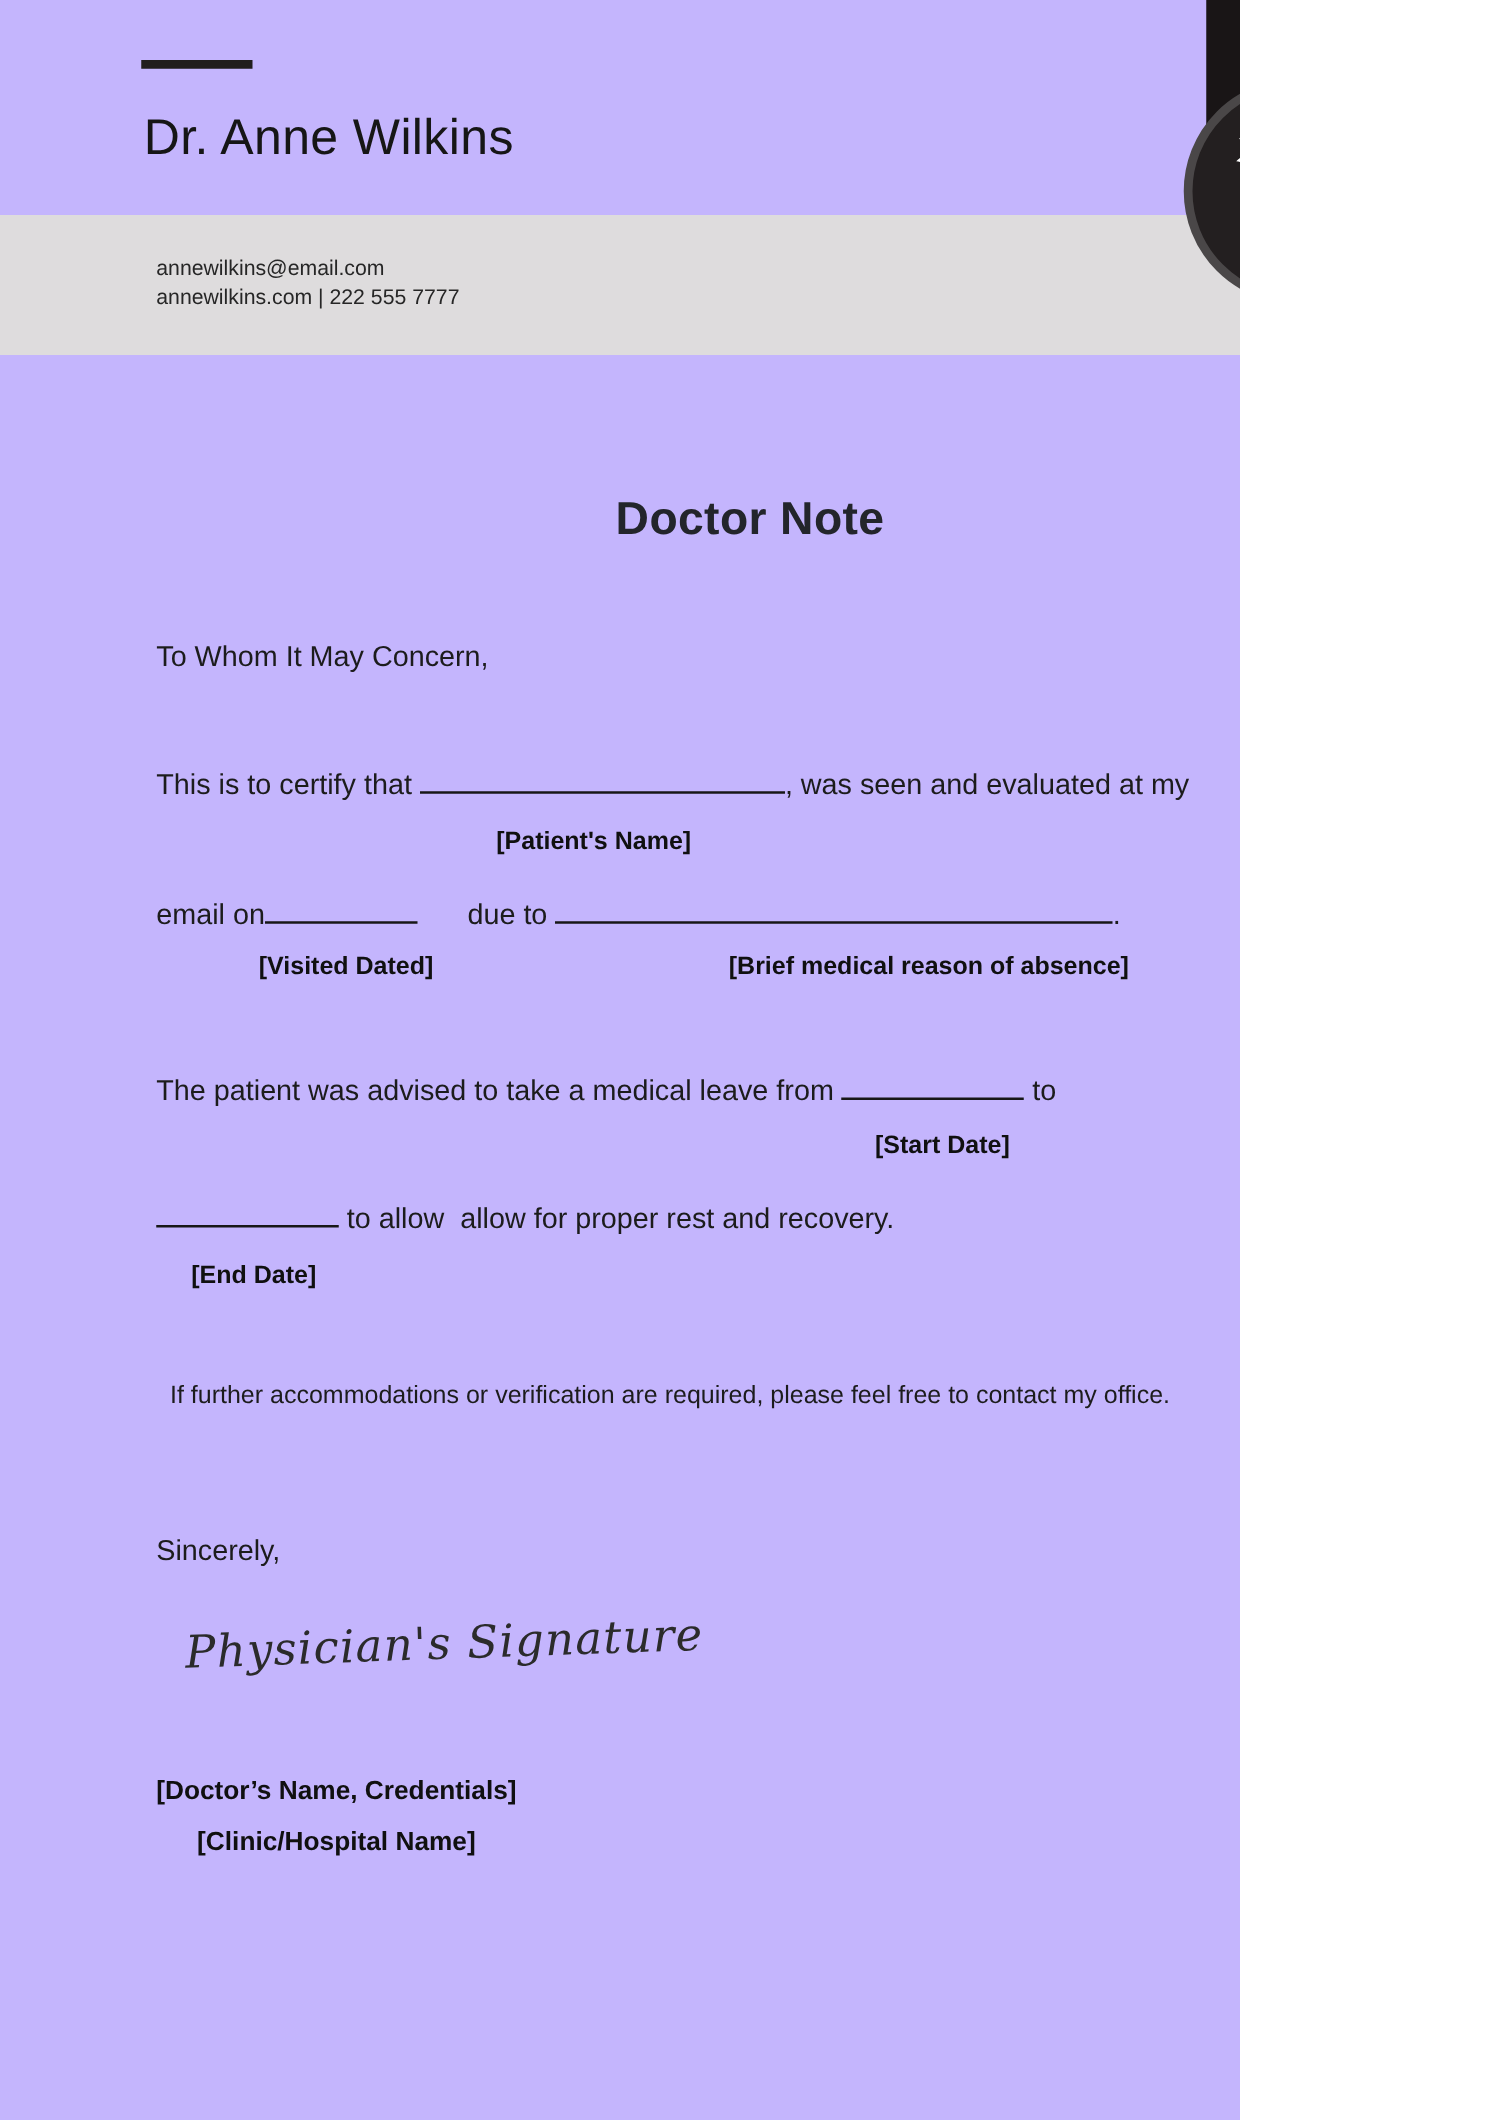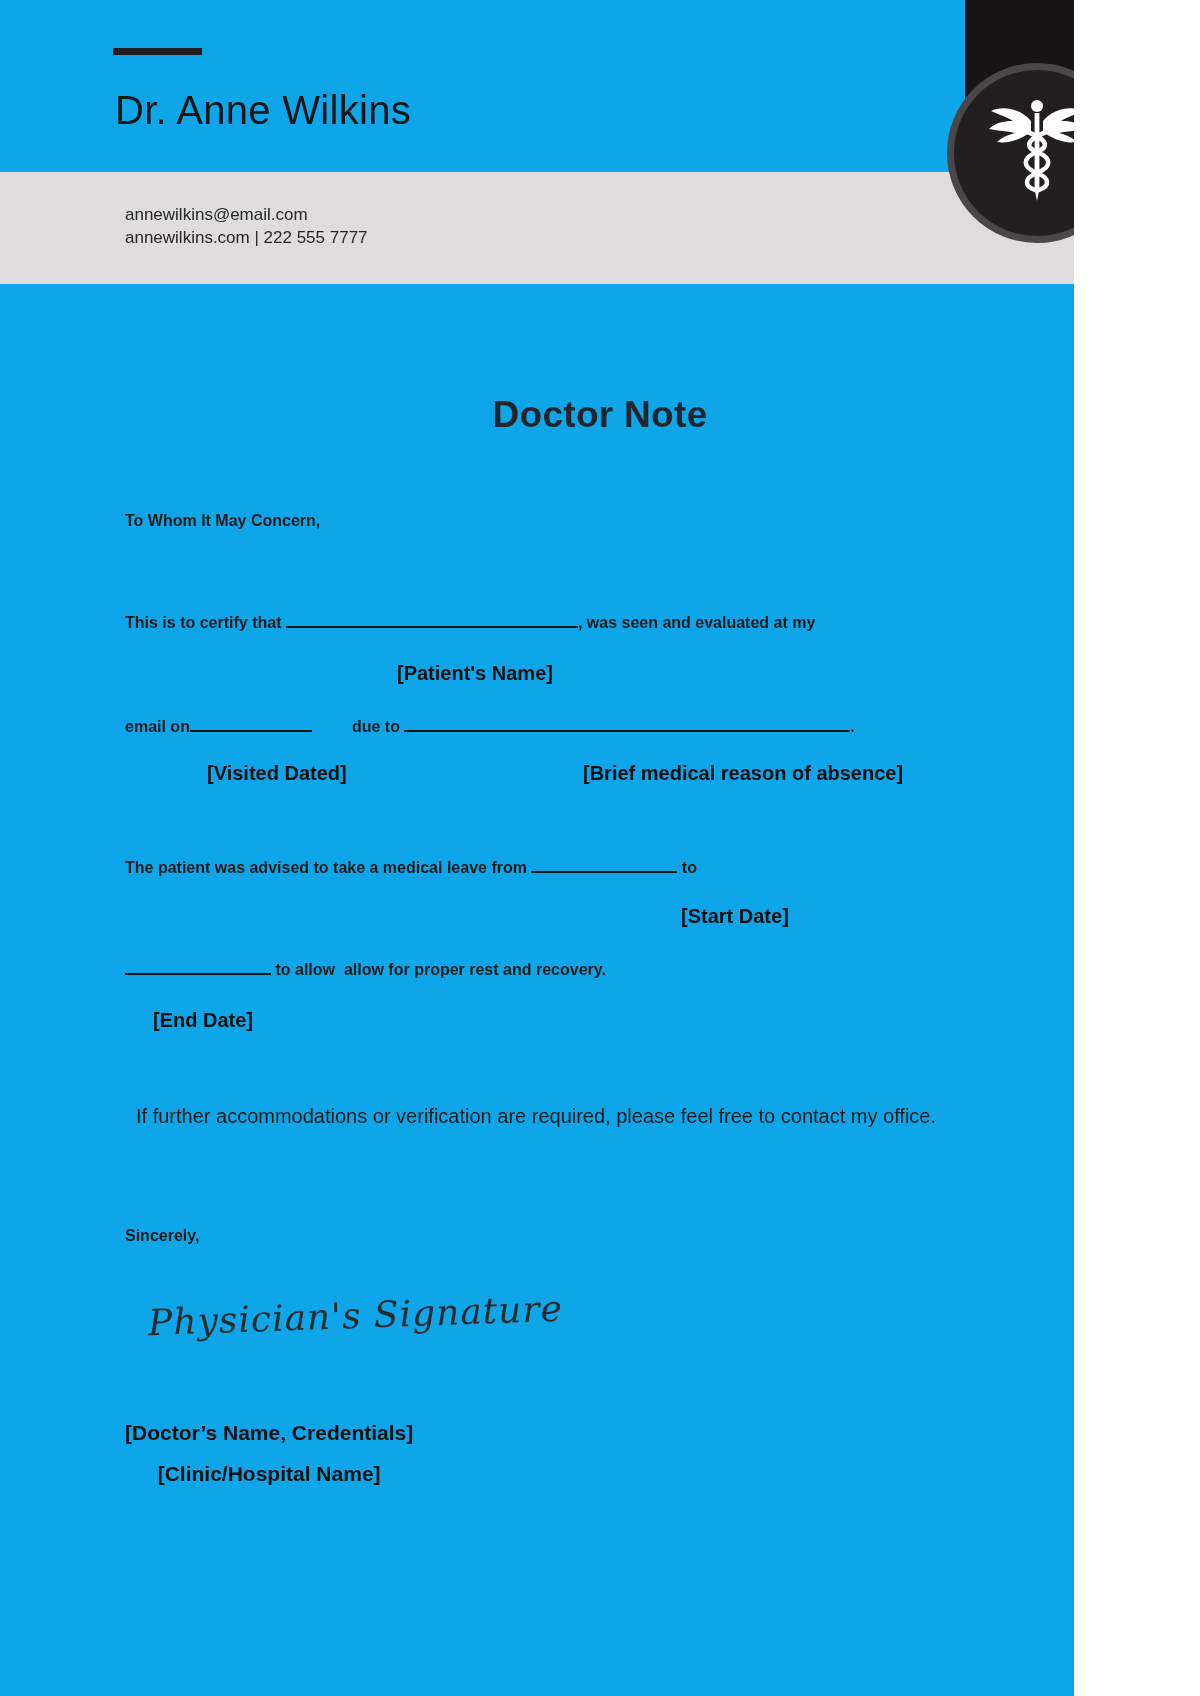--- a/index.html
+++ b/index.html
@@ -1,34 +1,34 @@
 <!DOCTYPE html>
 <html><head>
 <meta charset="utf-8">
 <style>
   html,body{margin:0;padding:0;background:#ffffff;}
-  .page{position:relative;width:1074px;height:1696px;background:#0ea5e9;overflow:hidden;
+  .page{position:relative;width:992px;height:1696px;background:#c4b5fd;overflow:hidden;
         font-family:"Liberation Sans",sans-serif;color:#1c1c1c;}
 
   
   .accent-bar{position:absolute;left:113px;top:48px;width:89px;height:7px;background:#211d1e;}
   .doctor-name{position:absolute;left:115px;top:88px;font-size:40px;font-weight:500;
                color:#161616;letter-spacing:0.3px;}
   .gray-band{position:absolute;left:0;top:172px;width:1200px;height:112px;background:#dedcdd;}
   .contact{position:absolute;left:125px;top:203px;font-size:17px;line-height:23px;color:#262626;}
   .ribbon{position:absolute;left:965px;top:0;width:148px;height:103px;background:#191516;}
   .badge{position:absolute;left:947px;top:63px;width:180px;height:180px;border-radius:50%;
          background:#231f20;border:7px solid #4a4748;box-sizing:border-box;
          display:flex;align-items:center;justify-content:center;}
   .badge svg{display:block;}
 
   
   .title{position:absolute;left:0;top:394px;width:1200px;text-align:center;
          font-size:37px;font-weight:bold;color:#23252b;letter-spacing:0.3px;}
-  .line{position:absolute;left:125px;font-size:16px;color:#1c1c1c;white-space:nowrap;font-weight:bold;}
+  .line{position:absolute;left:125px;font-size:23px;color:#1c1c1c;white-space:nowrap;}
   .lbl{position:absolute;font-size:20px;font-weight:bold;color:#101010;white-space:nowrap;}
   .u{display:inline-block;border-bottom:2px solid #171717;height:1em;vertical-align:baseline;}
   .gap40{display:inline-block;width:40px;}
   .justified{position:absolute;left:136px;top:1096px;width:940px;font-size:20px;line-height:40px;
              text-align:justify;text-justify:inter-word;color:#1c1c1c;}
   .signature{position:absolute;left:148px;top:1295px;font-size:36px;color:#2b2b2b;
              font-family:cursive,"DejaVu Serif",serif;font-style:italic;
              transform:rotate(-2deg);letter-spacing:1px;}
   .footer{position:absolute;left:125px;top:1412px;font-size:21px;font-weight:bold;
           line-height:41px;color:#101010;text-align:center;}
@@ -80,21 +80,21 @@
     <span class="u" style="width:446px"></span><span>.</span>
   </div>
   <div class="lbl" style="left:207px;top:762px">[Visited Dated]</div>
   <div class="lbl" style="left:583px;top:762px">[Brief medical reason of absence]</div>
 
   <div class="line" style="top:855px">
     <span>The patient was advised to take a medical leave from</span>
     <span class="u" style="width:146px"></span>
     <span>to</span>
   </div>
-  <div class="lbl" style="left:681px;top:905px">[Start Date]</div>
+  <div class="lbl" style="left:700px;top:905px">[Start Date]</div>
 
   <div class="line" style="top:957px">
     <span class="u" style="width:146px"></span>
     <span>to allow&nbsp; allow for proper rest and recovery.</span>
   </div>
   <div class="lbl" style="left:153px;top:1009px">[End Date]</div>
 
   <div class="justified">If further accommodations or verification are required, please feel free to contact my office.</div>
 
   <div class="line" style="top:1227px">Sincerely,</div>

